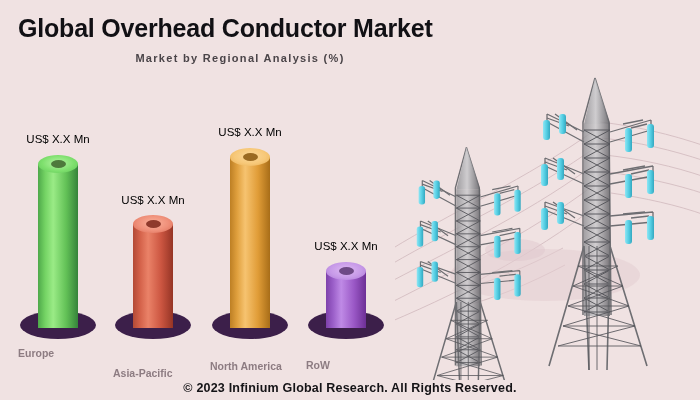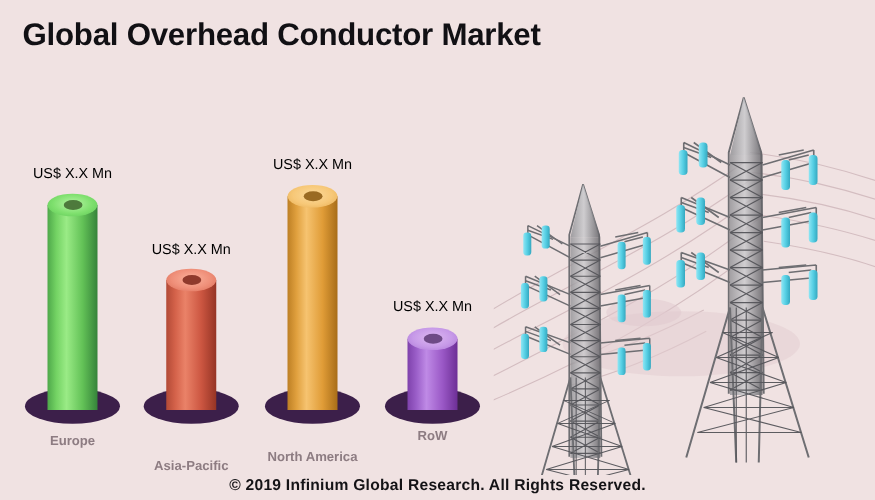--- a/index.html
+++ b/index.html
@@ -48,33 +48,34 @@
     position:absolute;border-radius:50%;
   }
   .val-label{
     position:absolute;
     font-size:11.5px;color:#000;white-space:nowrap;
     text-align:center;font-weight:normal;
   }
   .cat-label{
     position:absolute;
     font-size:10.5px;font-weight:bold;color:#8d7c82;
-    white-space:nowrap;text-align:center;
+    white-space:nowrap;
   }
 
   
   .scene{position:absolute;left:395px;top:60px;width:305px;height:320px;}
   .scene svg{display:block;}
 </style>
 </head>
 <body>
 
 <div id="infographic">
 
   <div class="title">Global Overhead Conductor Market</div>
+  <div class="subtitle">Market by Regional Analysis (%)</div>
 
   <div class="scene">
     <svg width="305" height="320" viewBox="0 0 305 320" xmlns="http://www.w3.org/2000/svg">
       <defs>
         <linearGradient id="metalA" x1="0" y1="0" x2="1" y2="0">
           <stop offset="0%" stop-color="#909094"></stop>
           <stop offset="45%" stop-color="#c9c9cc"></stop>
           <stop offset="100%" stop-color="#5d5d62"></stop>
         </linearGradient>
         <linearGradient id="insG" x1="0" y1="0" x2="1" y2="0">
@@ -263,20 +264,20 @@
     </div>
 
     <div class="bar-group" style="left:306px;width:80px;height:400px;">
       <div class="val-label" style="left:0;width:80px;top:240px;">US$ X.X Mn</div>
       <div class="shadow" style="left:2px;top:311px;width:76px;height:28px;"></div>
       <div class="cyl" style="left:20px;top:262px;width:40px;height:66px;">
         <div class="cyl-body" style="background:linear-gradient(to right,#7e41ab 0%,#9b5fc9 18%,#bf8ae6 38%,#9a58c6 70%,#6d2f96 100%);"></div>
         <div class="cyl-top" style="background:radial-gradient(ellipse at 50% 45%,#ddb8f2 0%,#c79ae8 55%,#ab74d6 100%);"></div>
         <div class="cyl-hole" style="left:13px;top:5px;width:15px;height:8px;background:#6e4a86;"></div>
       </div>
-      <div class="cat-label" style="left:0;width:80px;top:343px;">RoW</div>
+      <div class="cat-label" style="left:0;width:80px;top:359px;">RoW</div>
     </div>
 
   </div>
 
-  <div class="footer">© 2019 Infinium Global Research. All Rights Reserved.</div>
+  <div class="footer">© 2023 Infinium Global Research. All Rights Reserved.</div>
 
 </div>
 
 </body></html>

